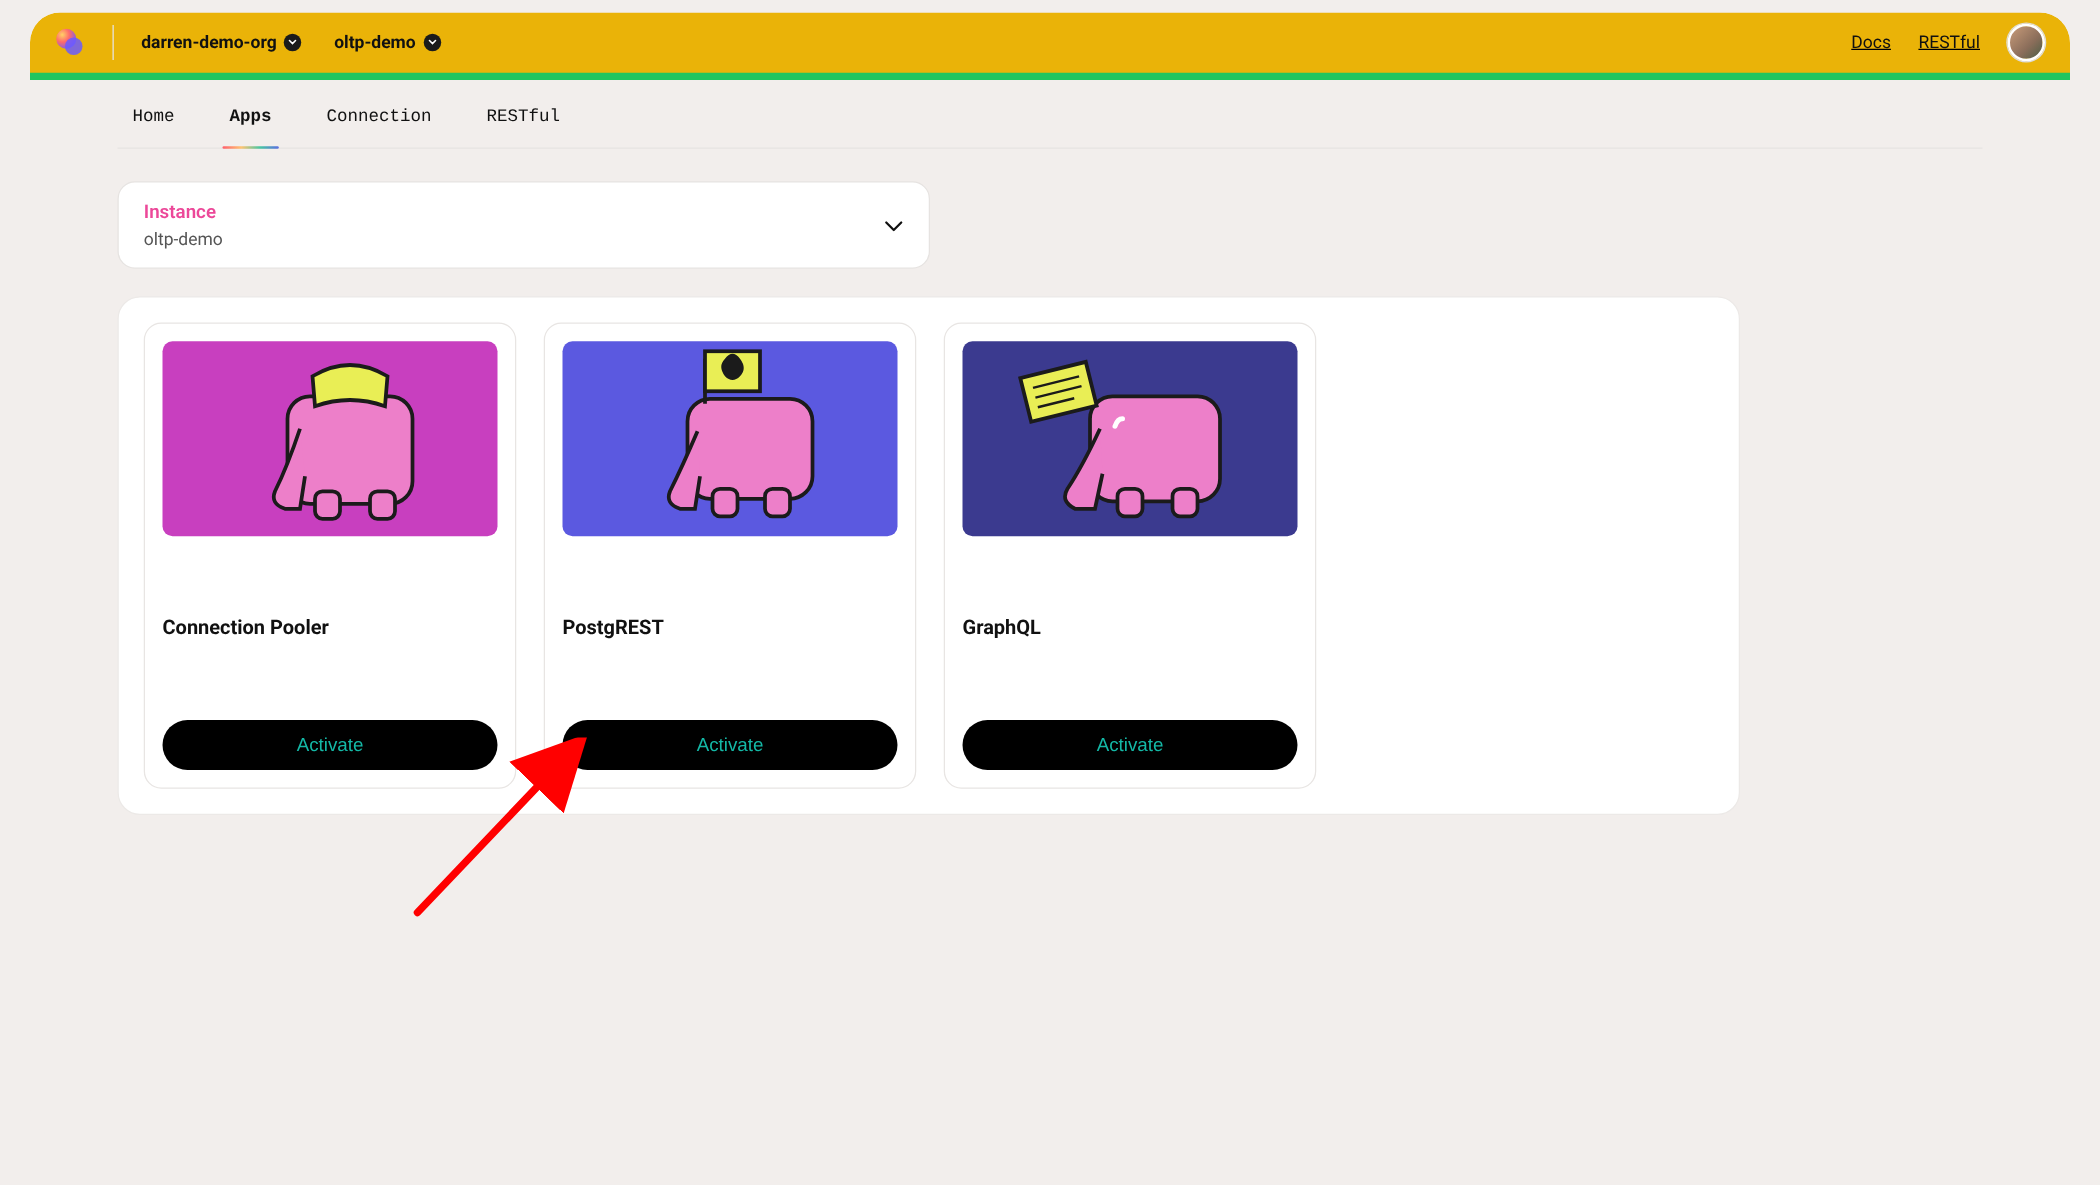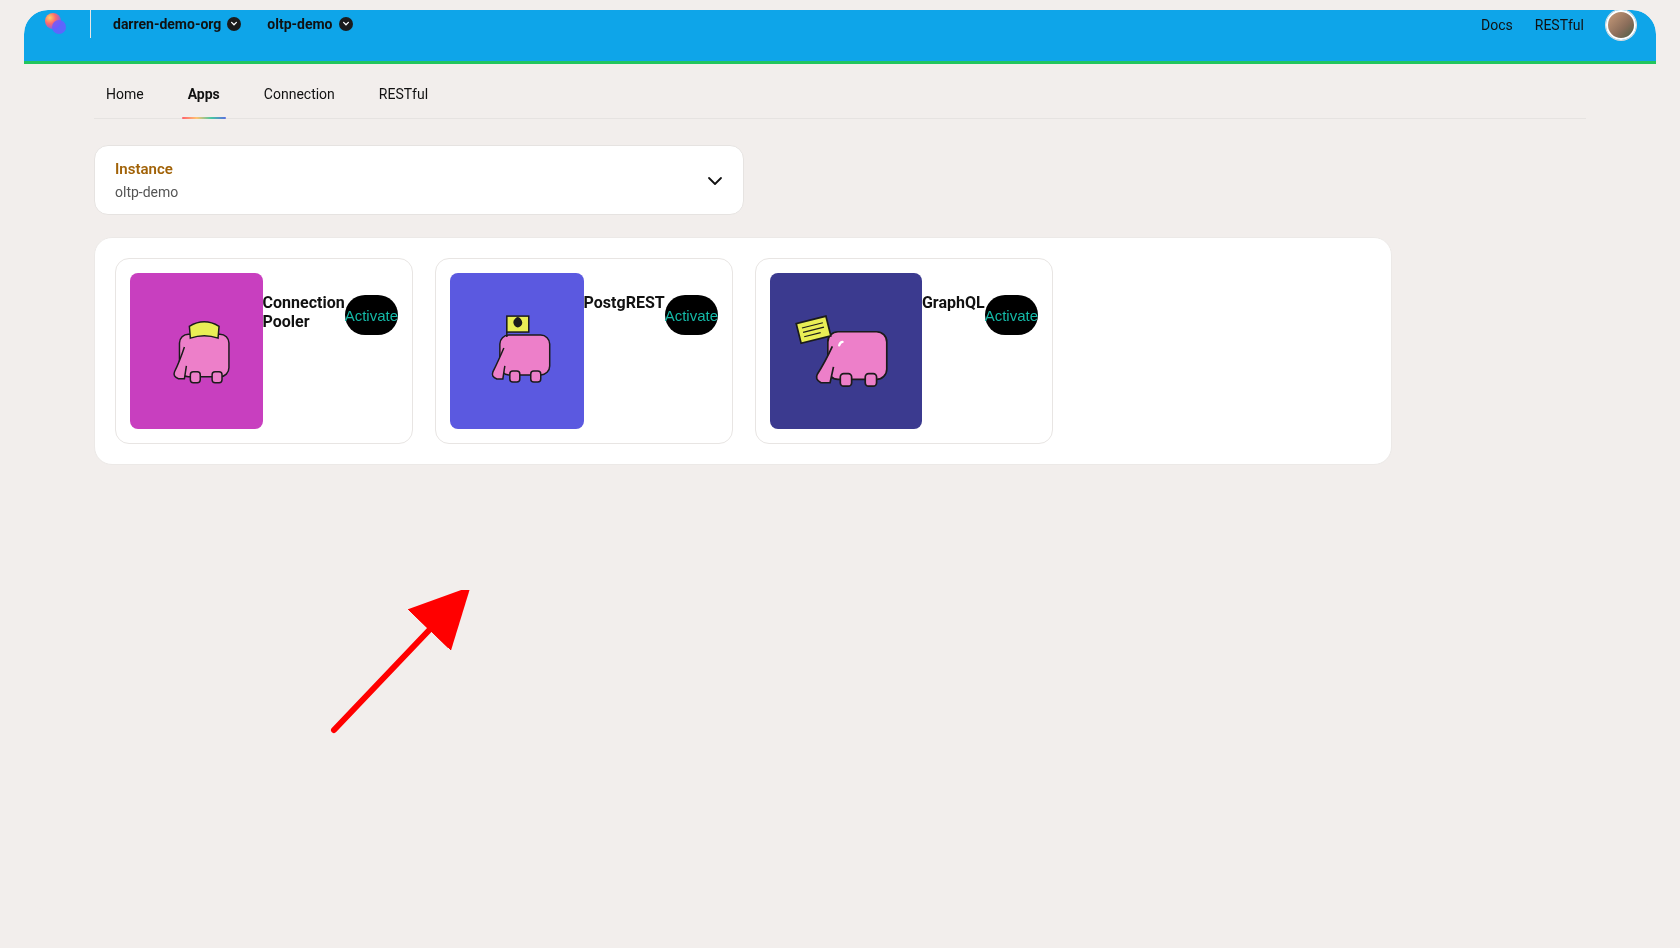--- a/index.html
+++ b/index.html
@@ -14,52 +14,53 @@
     .frame {
       position: absolute;
       top: 10px; left: 24px; right: 24px;
       height: 900px;
       border-radius: 24px;
       background: #f2eeec;
       overflow: hidden;
     }
     .topbar {
       height: 54px;
-      background: #0ea5e9;
+      background: #eab308;
       display: flex;
-      align-items: flex-start;
+      align-items: center;
       padding: 0 20px;
-      border-bottom: 3px solid #22c55e;
+      border-bottom: 6px solid #22c55e;
       border-top-left-radius: 24px;
       border-top-right-radius: 24px;
       justify-content: space-between;
     }
     .topbar-left { display: flex; align-items: center; gap: 16px; }
     .logo { width: 24px; height: 24px; display:flex; align-items:center; }
     .vdiv { width: 1px; height: 28px; background: #e6e6e6; margin: 0 6px; }
     .crumb { display: flex; align-items: center; gap: 6px; cursor: pointer; }
     .crumb-text { font-weight: 700; font-size: 14px; color: #111; }
     .chev-badge {
       width: 14px; height: 14px; border-radius: 50%; background: #1b1b1b;
       display: inline-flex; align-items:center; justify-content:center;
     }
-    .topbar-right { display:flex; align-items:center; gap: 22px; }
+    .topbar-right { display:flex; align-items:center; gap: 22px; text-decoration: underline; }
     .topnav-link { font-size: 14px; color: #111; cursor:pointer; }
     .avatar {
       width: 30px; height: 30px; border-radius: 50%;
       background: linear-gradient(135deg, #c99c7a 0%, #8a6d5a 60%, #4a5e44 100%);
       border: 2px solid #fff;
       box-shadow: 0 0 0 1px #ddd;
       cursor:pointer;
     }
     .content { padding: 0 70px; }
     .tabs {
       display: flex; gap: 44px;
       border-bottom: 1px solid #e6e3e1;
       padding: 22px 12px 0 12px;
+      font-family: Liberation Mono, monospace;
     }
     .tab {
       font-size: 14px; color: #111; padding-bottom: 16px; cursor:pointer;
       position: relative;
     }
     .tab.active { font-weight: 700; }
     .tab.active::after {
       content: "";
       position: absolute; left: -6px; right: -6px; bottom: -1px; height: 2px;
       background: linear-gradient(90deg, #ff5f6d, #ffc371, #47c6a2, #5b6ee1);
@@ -68,38 +69,38 @@
     .instance-select {
       margin-top: 26px;
       width: 650px;
       background: #fff;
       border: 1px solid #e6e3e1;
       border-radius: 14px;
       padding: 14px 20px;
       display:flex; align-items:center; justify-content:space-between;
       cursor:pointer;
     }
-    .instance-label { font-size: 15px; font-weight: 600; color:#a16207; }
+    .instance-label { font-size: 15px; font-weight: 600; color:#ec4899; }
     .instance-value { font-size: 14px; color:#555; margin-top: 6px; }
     .chevron-down { width: 16px; height: 10px; }
     .cards-wrap {
       margin-top: 22px;
       background: #fff;
       border: 1px solid #ece9e7;
       border-radius: 18px;
       padding: 20px;
       display:flex; gap: 22px;
       width: 1298px;
     }
     .card {
       width: 298px;
       border: 1px solid #e8e5e3;
       border-radius: 14px;
       padding: 14px;
-      display:flex; 
+      display:flex; flex-direction:column;gap:43px;
     }
     .card-img {
       height: 156px; border-radius: 8px;
       display:flex; align-items:center; justify-content:center; overflow:hidden;
     }
     .card-img.pink { background: #c83fbf; }
     .card-img.blue { background: #5b59e0; }
     .card-img.indigo { background: #3b3a8f; }
     .card-title { margin-top: 20px; font-size: 16px; font-weight: 700; color:#111; }
     .card-desc { margin-top: 8px; font-size: 14px; color:#4f4f4f; line-height: 1.45; min-height: 42px; }

